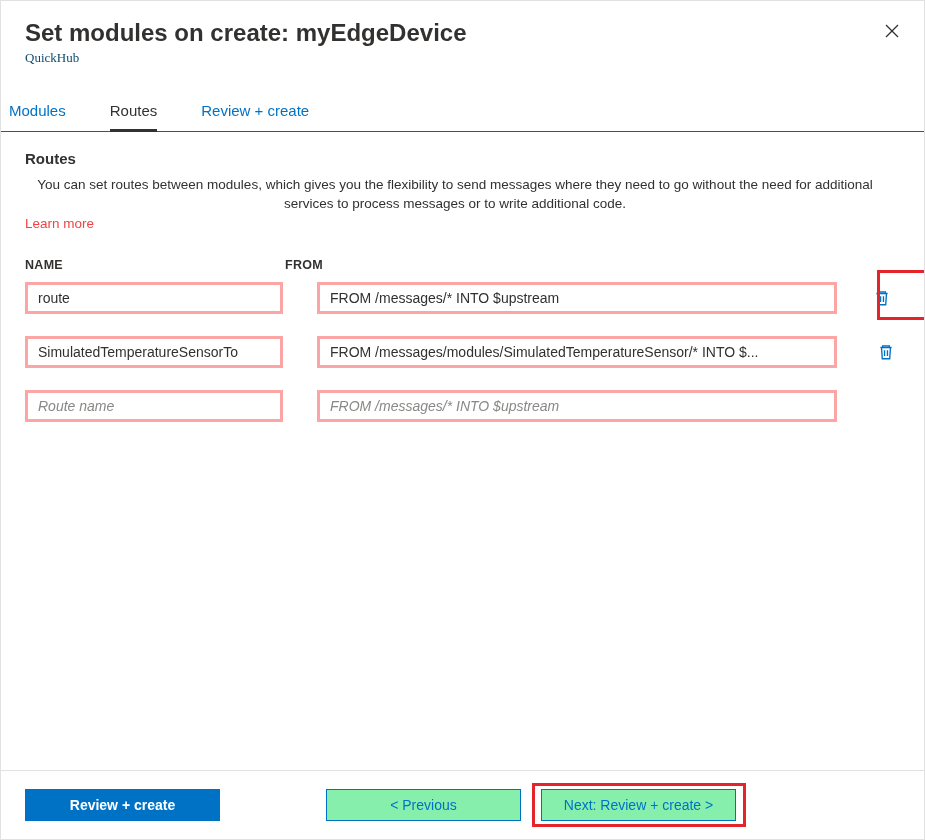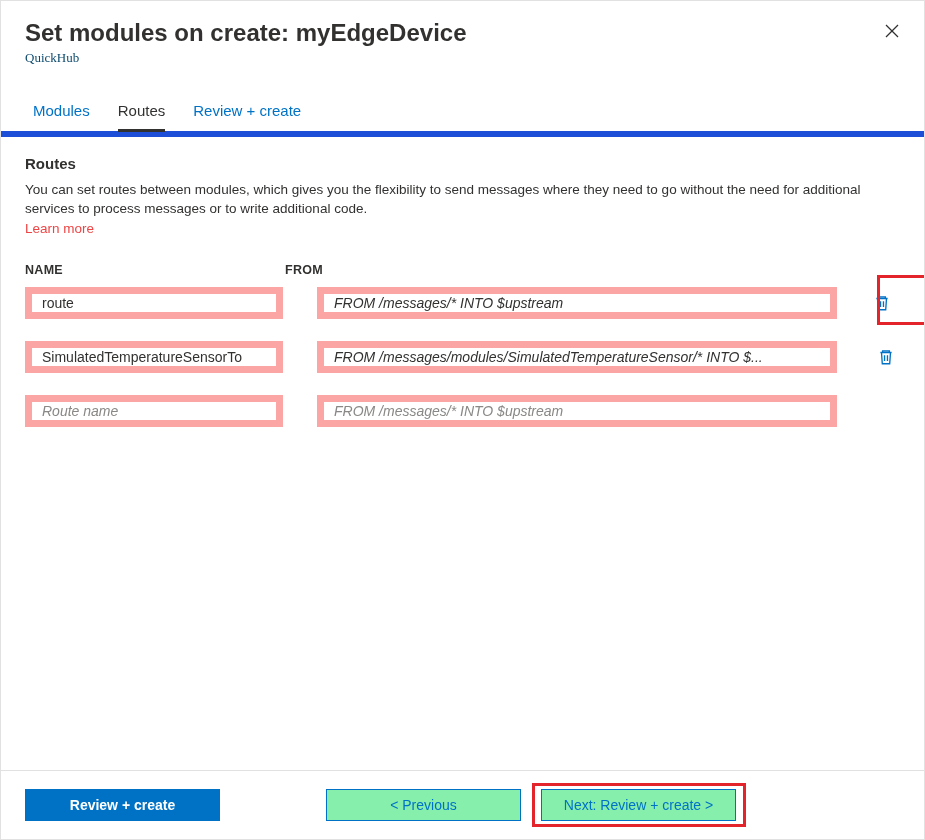--- a/index.html
+++ b/index.html
@@ -34,23 +34,23 @@
     right: 20px;
     top: 22px;
     width: 20px;
     height: 20px;
     cursor: pointer;
     color: #323130;
   }
   .close-btn svg { width: 16px; height: 16px; }
   .tabs {
     display: flex;
-    gap: 28px;
-    padding: 28px 24px 0 32px;
-    border-bottom: 6px solid #1d4ed8;
+    gap: 44px;
+    padding: 28px 24px 0 8px;
+    border-bottom: 1px solid #1d4ed8;
   }
   .tab {
     padding-bottom: 10px;
     font-size: 15px;
     cursor: pointer;
     color: #0072c6;
     border-bottom: 3px solid transparent;
     margin-bottom: -1px;
   }
   .tab.active {
@@ -64,20 +64,21 @@
   .section-title {
     font-size: 15px;
     font-weight: 600;
     margin-bottom: 8px;
   }
   .section-desc {
     font-size: 13.5px;
     color: #323130;
     line-height: 1.45;
     max-width: 860px;
+    text-align: center;
   }
   .learn-link {
     color: #ef4444;
     font-size: 13.5px;
     text-decoration: none;
     display: inline-block;
     margin-top: 2px;
     cursor: pointer;
   }
   .grid {
@@ -103,33 +104,33 @@
   }
   .row {
     display: flex;
     gap: 34px;
     align-items: center;
     margin-bottom: 22px;
     position: relative;
   }
   .row input {
     height: 32px;
-    border: 7px solid #fca5a5;
+    border: 3px solid #fca5a5;
     padding: 0 10px;
     font-size: 14px;
     font-family: inherit;
     color: #323130;
     outline: none;
   }
   .row input::placeholder {
     color: #8a8886;
     font-style: italic;
   }
   .input-name { width: 258px; }
-  .input-value { width: 520px; font-style: italic; }
+  .input-value { width: 520px; }
   .trash {
     width: 22px;
     height: 22px;
     cursor: pointer;
     color: #0072c6;
     display: flex;
     align-items: center;
     justify-content: center;
     flex-shrink: 0;
   }

